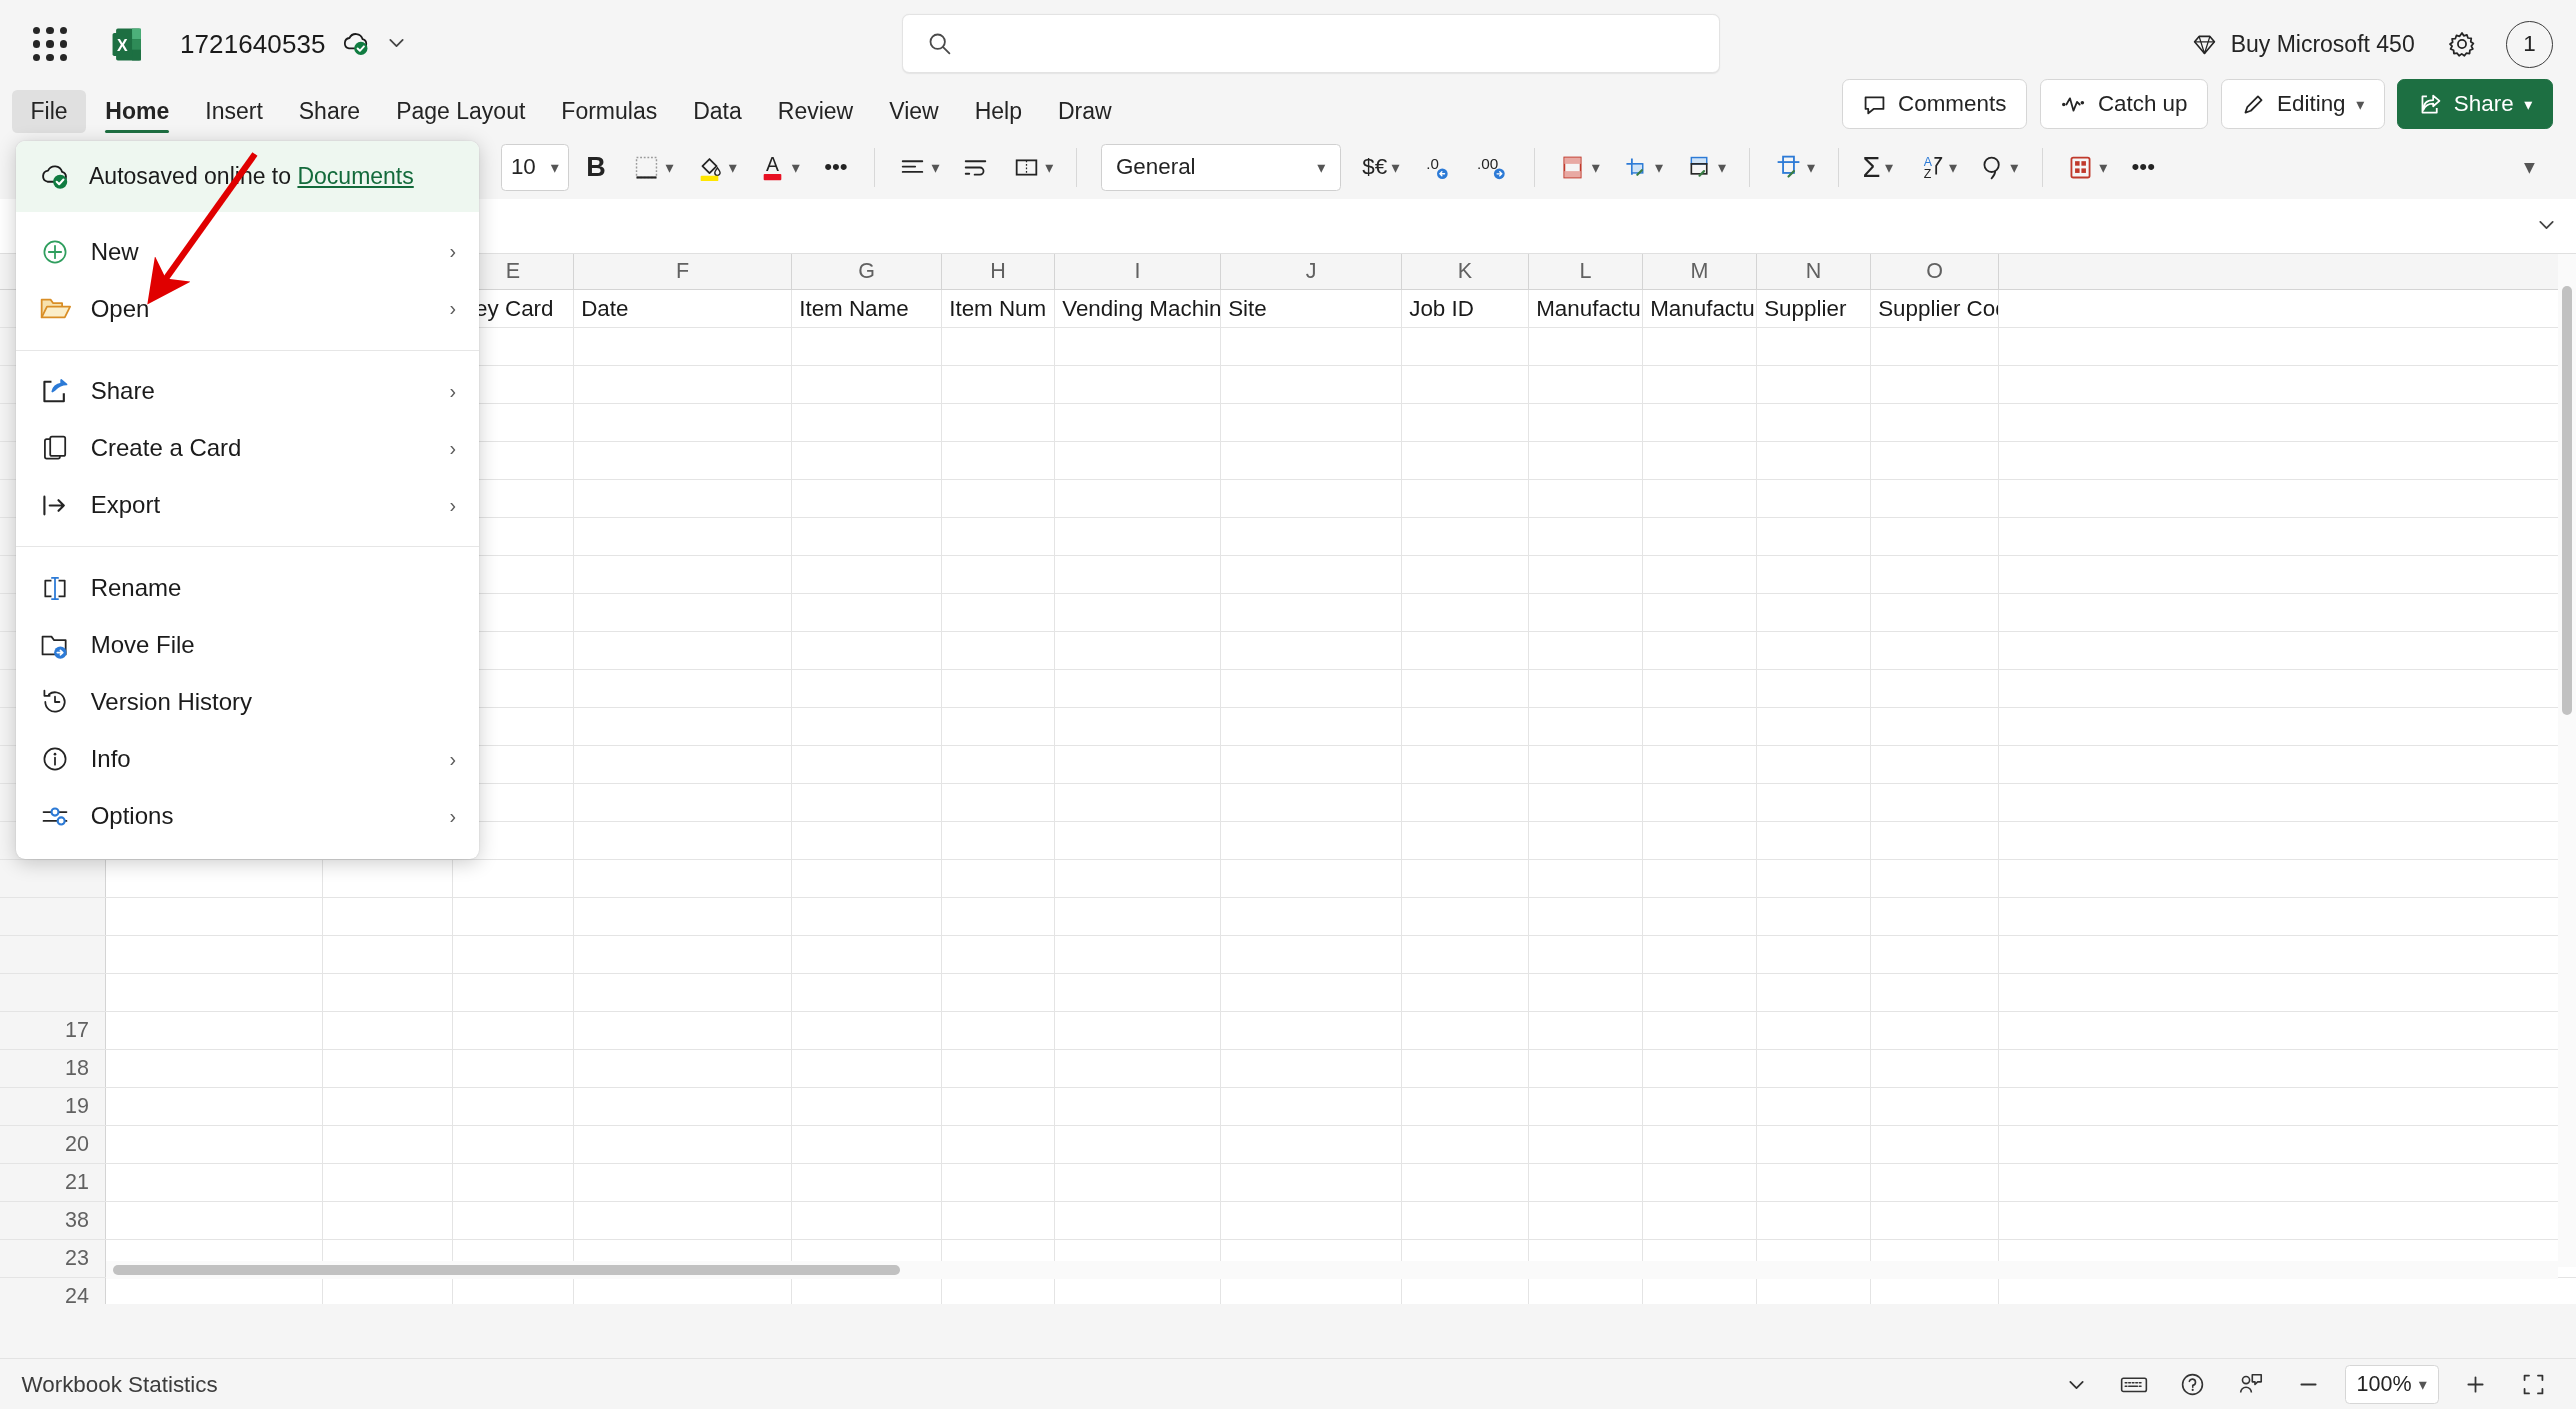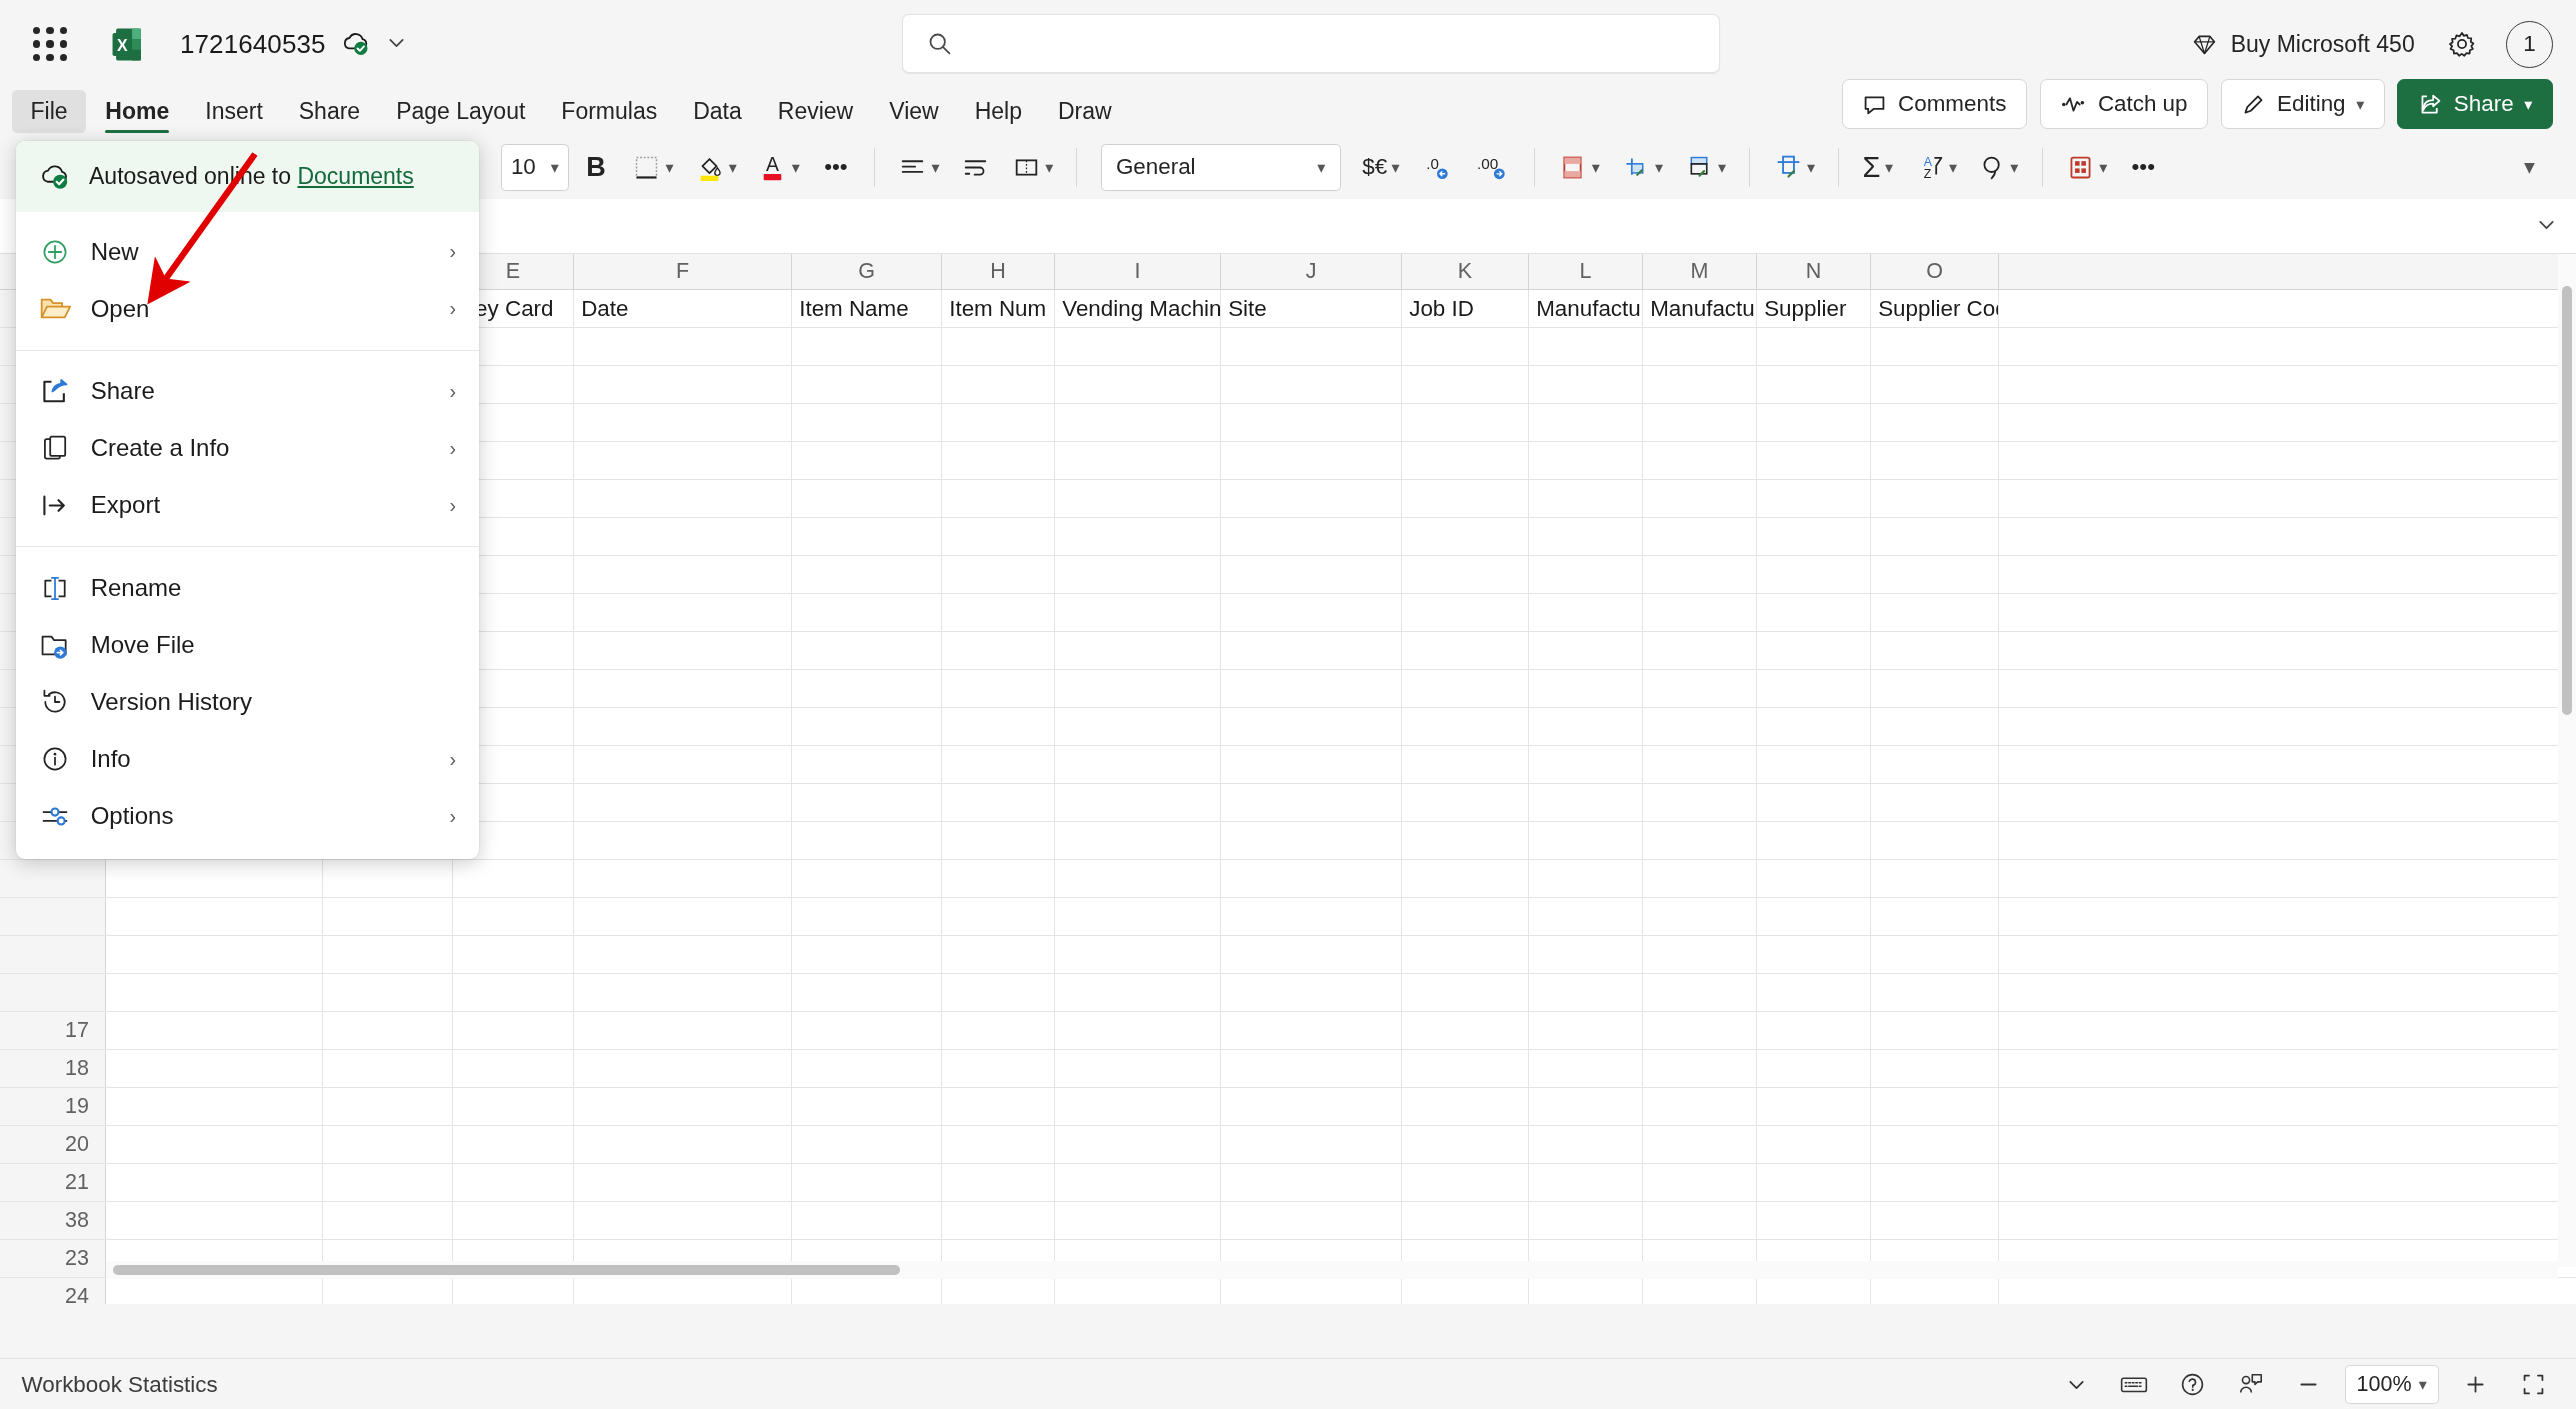--- a/index.html
+++ b/index.html
@@ -1059,21 +1059,21 @@
       <span class="fm-label">Share</span>
       <span class="fm-chev">›</span>
     </div>
     <div class="fm-item">
       <span class="fm-icon">
         <svg width="29" height="30" viewBox="0 0 32 34">
           <rect x="4" y="7" width="17" height="22" rx="2" fill="#fff" stroke="#242424" stroke-width="2"></rect>
           <rect x="10" y="4" width="17" height="22" rx="2" fill="#fff" stroke="#242424" stroke-width="2"></rect>
         </svg>
       </span>
-      <span class="fm-label">Create a Info</span>
+      <span class="fm-label">Create a Card</span>
       <span class="fm-chev">›</span>
     </div>
     <div class="fm-item">
       <span class="fm-icon">
         <svg width="30" height="27" viewBox="0 0 34 30">
           <path d="M5 5 v20" stroke="#242424" stroke-width="2.4" stroke-linecap="round"></path>
           <path d="M11 15 h16 M21 9 l6 6 l-6 6" fill="none" stroke="#242424" stroke-width="2.4" stroke-linecap="round" stroke-linejoin="round"></path>
         </svg>
       </span>
       <span class="fm-label">Export</span>

